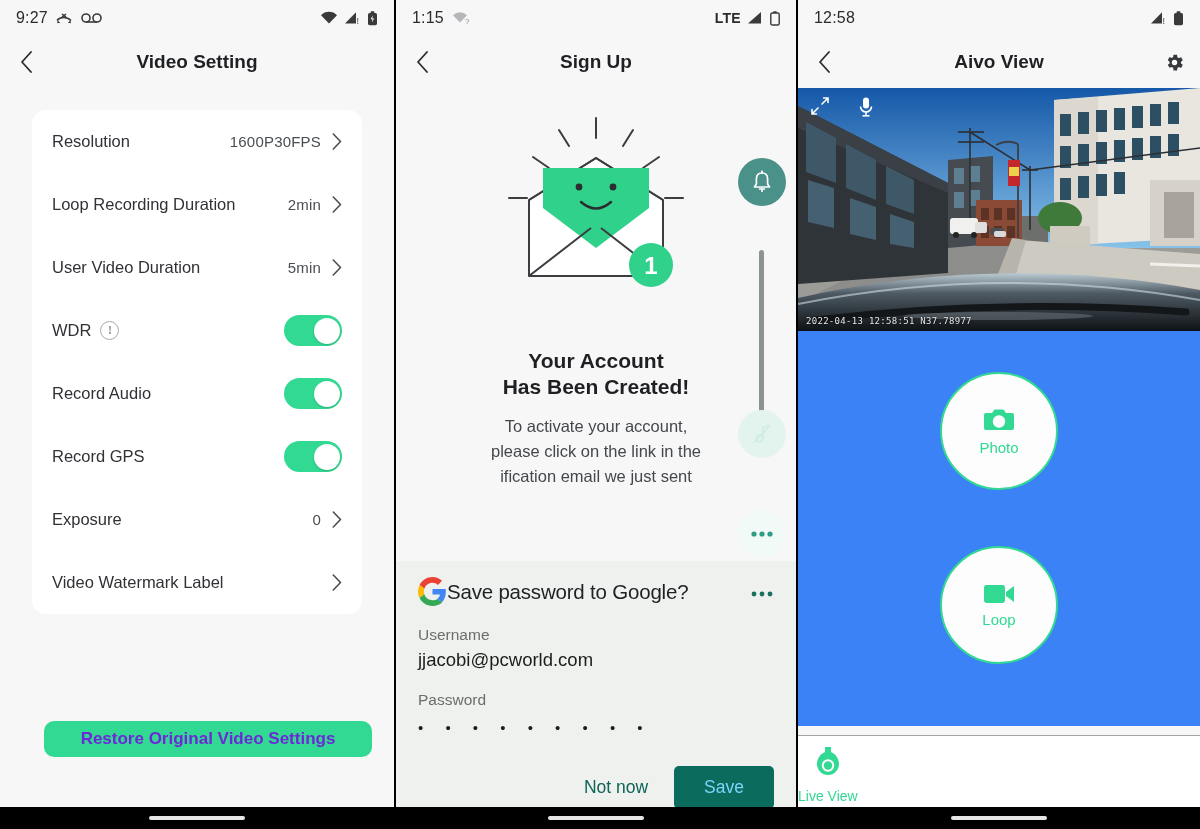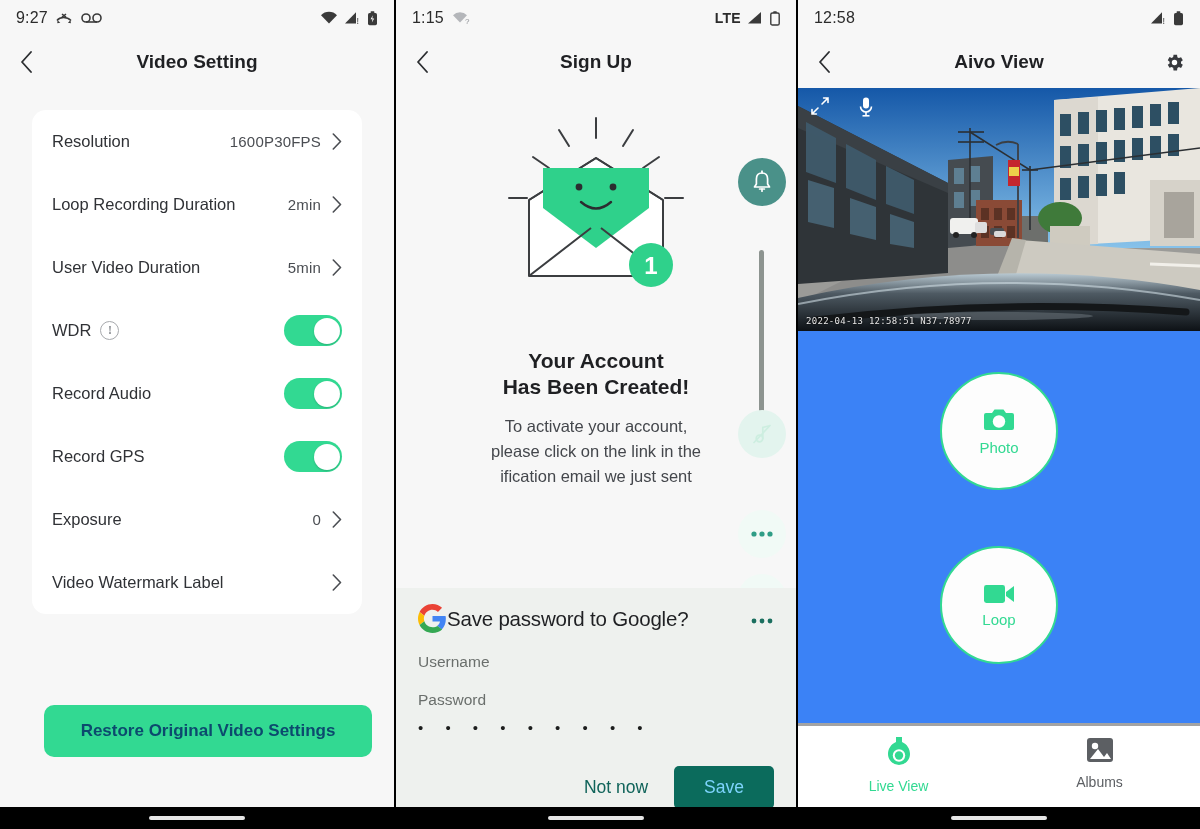--- a/index.html
+++ b/index.html
@@ -68,22 +68,22 @@
     margin-left: auto; width: 58px; height: 31px; border-radius: 16px;
     background: var(--green); position: relative; cursor: pointer;
   }
   .toggle .knob {
     position: absolute; top: 2.5px; right: 2.5px; width: 26px; height: 26px;
     border-radius: 50%; background: #fff; box-shadow: 0 1px 2px rgba(0,0,0,.18);
   }
 
   .primary-btn {
     position: absolute; left: 22px; right: 22px; bottom: 72px;
-    height: 52px; border-radius: 10px; background: var(--green);
-    color: #0c4a6e; font-size: 17px; font-weight: 700;
+    height: 36px; border-radius: 10px; background: var(--green);
+    color: #6d28d9; font-size: 17px; font-weight: 700;
     display: flex; align-items: center; justify-content: center; cursor: pointer;
     border: none;
     margin-left: 22px;
   }
 
   
   .signup-body { position: relative; height: calc(829px - 36px - 52px); }
   .env-wrap { display: flex; justify-content: center; margin-top: 22px; }
   .headline {
     margin-top: 38px; text-align: center; font-size: 21px; font-weight: 700;
@@ -141,23 +141,23 @@
     width: 118px; height: 118px; border-radius: 50%;
     border: 2px solid var(--green); background: #fdfdfd;
     display: flex; flex-direction: column; align-items: center; justify-content: center;
     gap: 6px; cursor: pointer;
   }
   .circle-btn .cb-label { font-size: 15px; color: var(--green); }
   .btn-photo { top: 41px; }
   .btn-video { top: 215px; }
 
   .tabbar {
-    position: absolute; left: 0; right: 0; bottom: 22px; height: 84px;
-    background: #fff; border-top: 3px solid #a3a3a3;
-    display: flex; align-items: flex-start; padding-top: 9px;
+    position: absolute; left: 0; right: 0; bottom: 22px; height: 72px;
+    background: #fff; border-top: 1px solid #a3a3a3;
+    display: flex; align-items: flex-start; padding-top: 9px; flex-direction: column;
   }
   .tab { flex: 1; display: flex; flex-direction: column; align-items: center; gap: 5px; cursor: pointer; }
   .tab .tlabel { font-size: 14px; }
   .tab.active .tlabel { color: var(--green); }
   .tab.inactive .tlabel { color: #5c5f63; }
 
   .homebar {
     position: absolute; left: 0; right: 0; bottom: 0; height: 22px;
     background: #000; display: flex; align-items: center; justify-content: center;
   }
@@ -412,20 +412,21 @@
           <span class="gd-dots">
             <svg width="24" height="8" viewBox="0 0 24 8">
               <circle cx="4" cy="4" r="2.4" fill="#1b6f5f"></circle>
                 <circle cx="12" cy="4" r="2.4" fill="#1b6f5f"></circle>
                 <circle cx="20" cy="4" r="2.4" fill="#1b6f5f"></circle>
             </svg>
           </span>
         </div>
 
         <div class="gd-field-label">Username</div>
+        <div class="gd-field-value">jjacobi@pcworld.com</div>
 
         <div class="gd-field-label">Password</div>
         <div class="gd-dots-pw">• • • • • • • • •</div>
 
         <div class="gd-actions">
           <button class="gd-notnow">Not now</button>
           <button class="gd-save">Save</button>
         </div>
       </div>
     </div>

